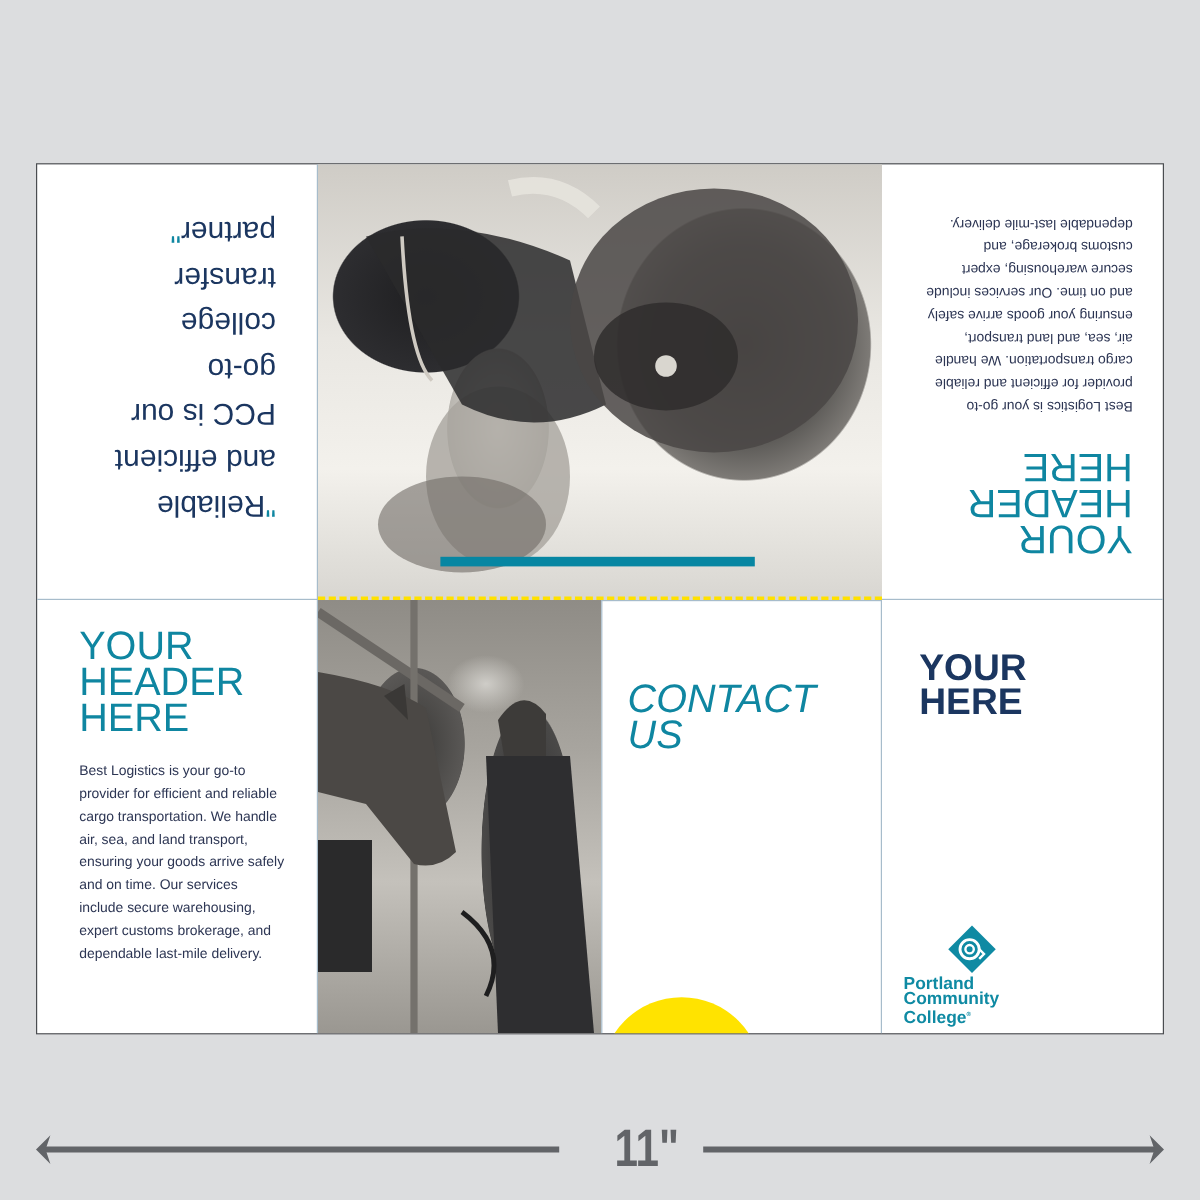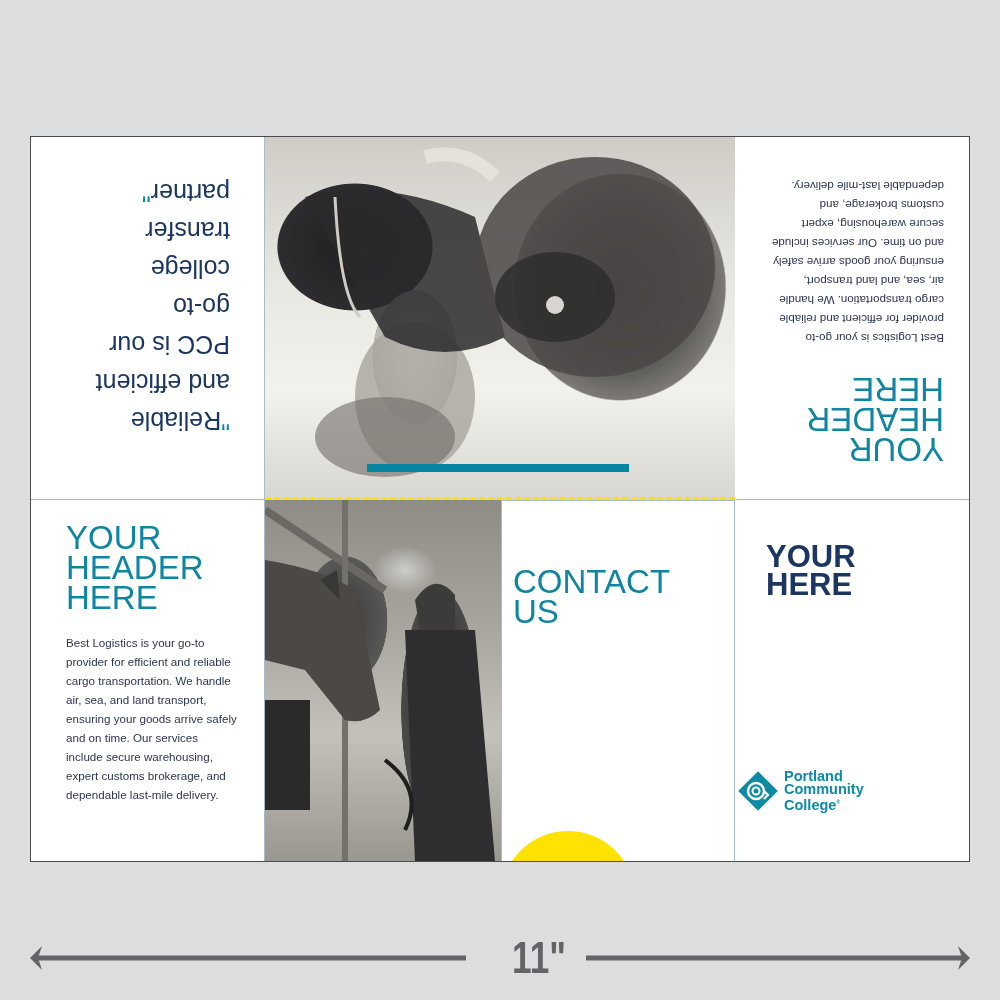--- a/index.html
+++ b/index.html
@@ -25,21 +25,21 @@
       linear-gradient(180deg, #cfccc6 0%, #e9e7e2 40%, #f3f1ec 70%, #d8d6d1 100%); }
   .photo2 { background:
       radial-gradient(ellipse 60px 90px at 80px 120px, #3b3a38 0%, #5a5856 70%, transparent 71%),
       radial-gradient(ellipse 55px 170px at 175px 210px, #2c2c2e 0%, #4a4948 70%, transparent 71%),
       radial-gradient(ellipse 40px 30px at 140px 70px, #cfcdc8 0%, transparent 80%),
       linear-gradient(180deg, #8f8c86 0%, #a8a59f 35%, #c4c1bb 65%, #9a9791 100%); }
   .teal-bar { position:absolute; left:367px; top:464px; width:262px; height:8px; background:#0786a2; }
   .dash-line { position:absolute; left:265px; top:497px; width:470px; height:0;
                border-top:3px dashed #ffe100; }
   .arc-clip { position:absolute; left:501px; top:500px; width:233px; height:361px; overflow:hidden; }
-  .logo { position:absolute; left:735px; top:768px; display:flex; align-items:center; }
+  .logo { position:absolute; left:750px; top:768px; display:flex; align-items:flex-end;flex-direction:column; }
   .logo-mark { width:46px; height:46px; position:relative; }
   .logo-text { font-size:14.5px; line-height:13px; font-weight:700; color:#0f8aa3; margin-left:3px; }
   .logo-text sup { font-size:5px; }
   .measure { position:absolute; left:28px; top:940px; width:944px; height:36px; }
   .measure .label { position:absolute; left:466px; top:0; width:90px; text-align:center;
                     font-size:44px; line-height:36px; font-weight:700; color:#626468;
                     transform:scaleX(0.8); }
 </style>
 </head>
 <body>
@@ -101,21 +101,21 @@
     <path d="M0 60 Q60 70 90 90 L115 210 Q100 225 80 220 L40 170 L0 160 Z" fill="#4b4845"></path>
     <path d="M55 80 L72 70 L75 100 Z" fill="#3a3836"></path>
     <path d="M150 100 Q170 70 190 95 L190 130 Q170 140 155 130 Z" fill="#3d3b39"></path>
     <path d="M140 130 L210 130 L230 361 L150 361 Z" fill="#2e2e30"></path>
     <rect x="0" y="200" width="45" height="110" fill="#2a2a2b"></rect>
     <path d="M120 260 Q160 290 140 330" stroke="#1e1e1f" stroke-width="4" fill="none"></path>
   </svg>
 </div>
 
 <div class="panel fold-v" style="left:501px; top:500px; width:234px; height:361px;">
-  <div class="header-lite teal" style="position:absolute; left:12px; top:67px;">
+  <div class="header-lite teal" style="position:absolute; left:22px; top:67px;font-style:italic;">
     <div>CONTACT</div>
     <div>US</div>
   </div>
 </div>
 <div class="arc-clip">
   <div style="position:absolute; left:0; top:331px; width:134px; height:134px; border-radius:50%; background:#ffe300;"></div>
 </div>
 
 <div class="panel" style="left:735px; top:500px; width:234px; height:361px;">
   <div class="headline" style="position:absolute; left:31px; top:43px;">

